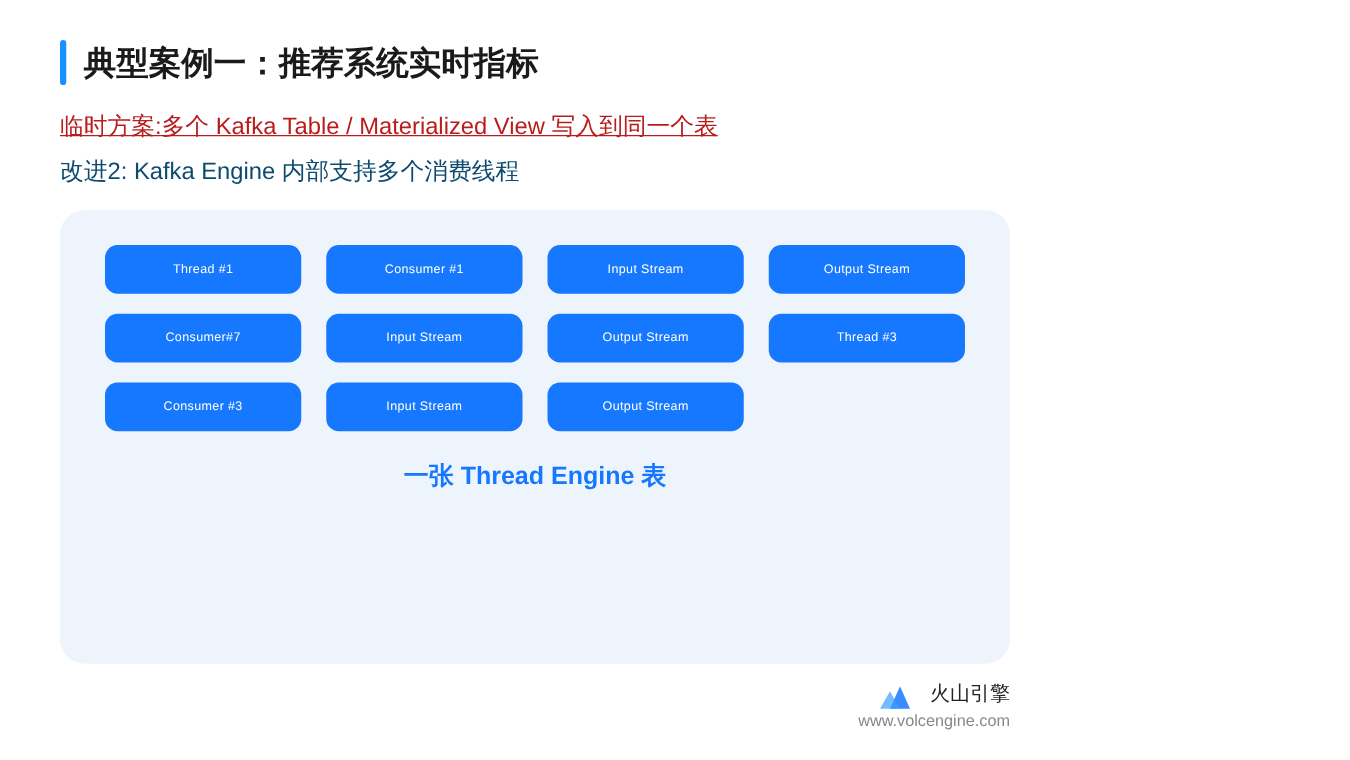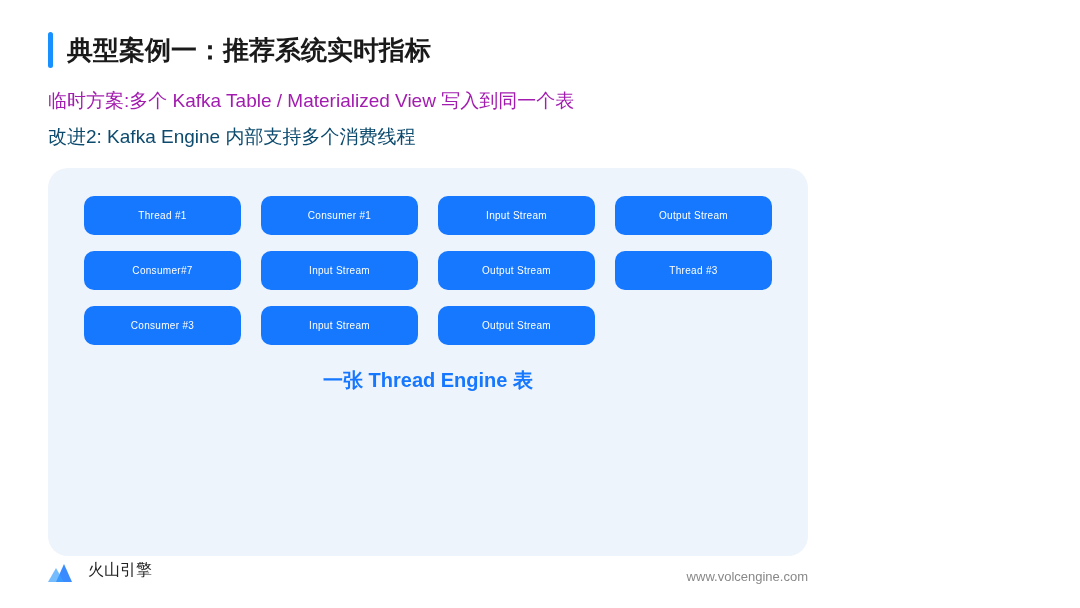--- a/index.html
+++ b/index.html
@@ -37,23 +37,24 @@
     }
 
     .title-text {
       font-size: 26px;
       font-weight: 600;
       color: #1a1a1a;
     }
 
     .subtitle1 {
       font-size: 19px;
-      color: #a21caf;
+      color: #b91c1c;
       margin-bottom: 10px;
       font-weight: 400;
+      text-decoration: underline;
     }
 
     .subtitle2 {
       font-size: 19px;
       color: #0c4a6e;
       margin-bottom: 18px;
       font-weight: 400;
     }
 
     .diagram-container {
@@ -92,20 +93,22 @@
       color: #1677ff;
       font-weight: 600;
       text-align: center;
       margin-top: 4px;
     }
 
     .bottom-bar {
       display: flex;
       justify-content: space-between;
       align-items: flex-end;
+      padding-top: 10px;
+      flex-direction: column;
     }
 
     .logo-section {
       display: flex;
       align-items: center;
       gap: 8px;
     }
 
     .logo-mountain {
       width: 32px;

